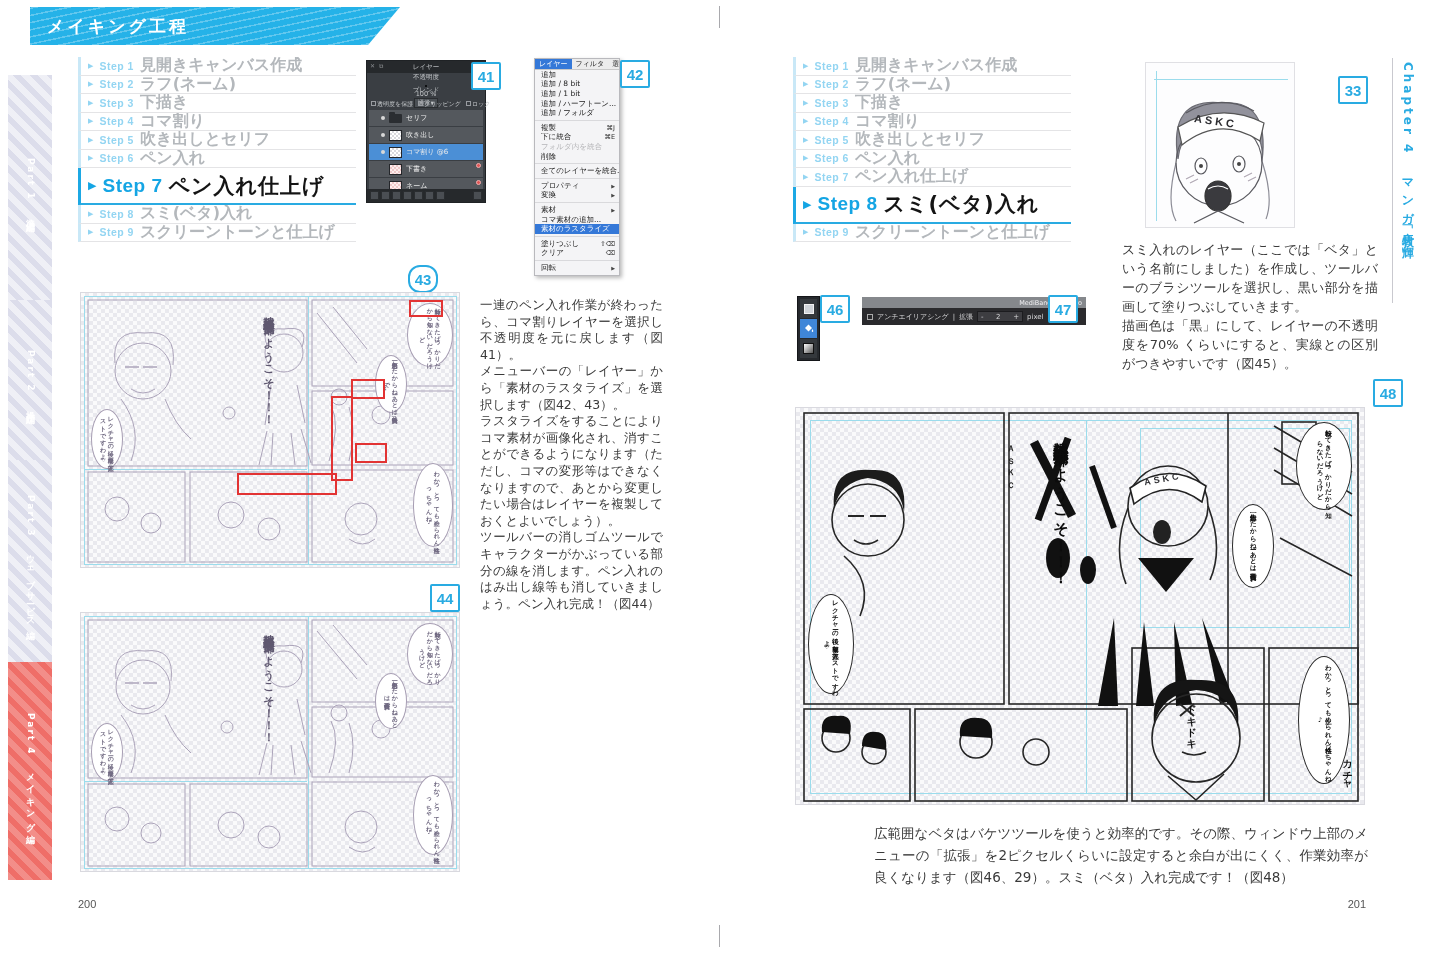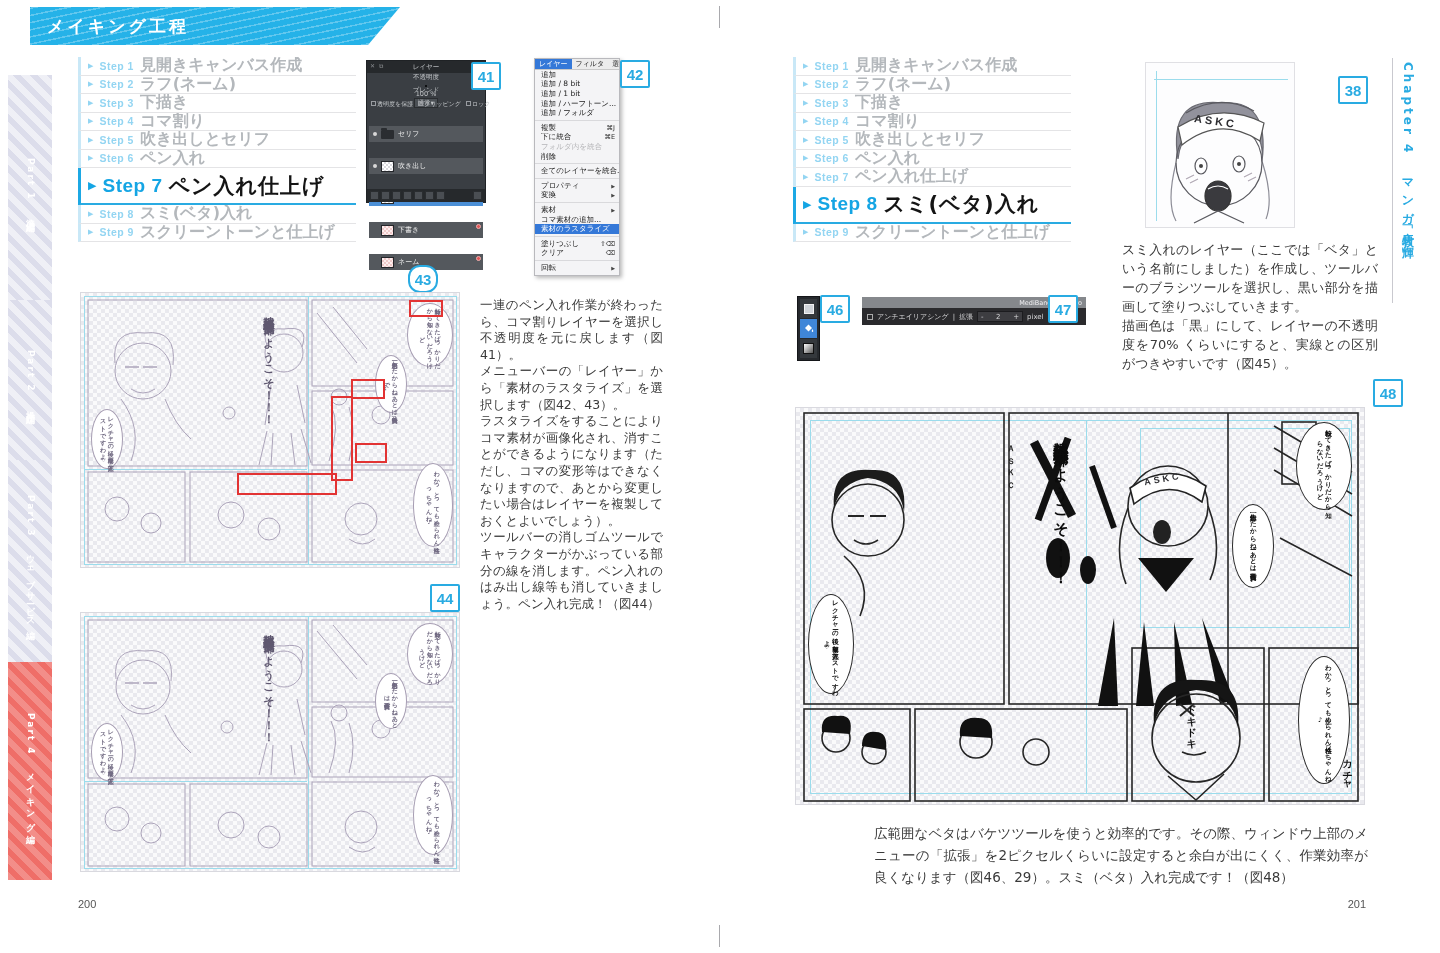--- a/index.html
+++ b/index.html
@@ -62,21 +62,21 @@
   .lp-title i { position:absolute; left:3px; top:1px; font-style:normal; color:#8a8d90; font-size:6px; letter-spacing:1px; }
   .lp-row { display:flex; align-items:center; padding:0 4px; height:13px; gap:3px;flex-direction:column; }
   .lp-slider { flex:1; height:7px; background:#15171a; border:1px solid #0e1012; position:relative; }
   .lp-fill { position:absolute; top:1px; bottom:1px; left:1px; right:1px; background:linear-gradient(#5aa6e0,#3b7fc4); }
   .lp-select { flex:1; height:10px; background:#4b5055; border:1px solid #2a2d30;
     display:flex; align-items:center; justify-content:space-between; padding:0 3px; }
   .lp-checks { display:flex; gap:5px; padding:0 4px; height:11px; align-items:center; font-size:6px; white-space:nowrap; }
   .cbx { width:5px; height:5px; border:1px solid #989ba0; display:inline-block; margin-right:1px; }
   .lp-layers { margin:0 2px; }
   .lp-layer { height:16px; background:#54585d; margin-bottom:1px; display:flex; align-items:center;
-    gap:4px; padding:0 4px; position:relative; font-size:7px; color:#ececec;margin-top:16px; }
+    gap:4px; padding:0 12px; position:relative; font-size:7px; color:#ececec; }
   .lp-layer.sel { background:#4b8fd6; }
   .eye { width:4px; height:4px; border-radius:50%; background:#d8d8d8; flex:0 0 auto; }
   .noeye { width:4px; flex:0 0 auto; }
   .thumb { width:13px; height:11px; border:1px solid #24262a; background-color:#fff; flex:0 0 auto;
     background-image:linear-gradient(45deg,#d9d9de 25%,transparent 25%,transparent 75%,#d9d9de 75%),
       linear-gradient(45deg,#d9d9de 25%,transparent 25%,transparent 75%,#d9d9de 75%);
     background-size:4px 4px; background-position:0 0,2px 2px; }
   .thumb.pink { background-color:#fdeeee;
     background-image:linear-gradient(45deg,#efc9c9 25%,transparent 25%,transparent 75%,#efc9c9 75%),
       linear-gradient(45deg,#efc9c9 25%,transparent 25%,transparent 75%,#efc9c9 75%); }
@@ -536,21 +536,21 @@
       <circle cx="55" cy="103" r="2" fill="#444" stroke="none"></circle>
         <circle cx="93" cy="101" r="2" fill="#444" stroke="none"></circle>
       <path d="M40,116 l8,-4 M44,120 l8,-4 M98,114 l8,-4 M102,118 l8,-4" stroke="#b0a8b4"></path>
       <ellipse cx="72" cy="133" rx="13" ry="15" fill="#3a3a3e" stroke="#333"></ellipse>
       <path d="M62,126 q10,-6 20,0" stroke="#fff"></path>
       <path d="M48,160 L72,148 L98,160"></path>
     </g>
   </svg>
   <span class="cap-askc" style="left:48px;top:52px;font-size:11px;transform:rotate(8deg);">ASKC</span>
 </div>
-<div class="abs badge" style="left:1338px;top:76px;">38</div>
+<div class="abs badge" style="left:1338px;top:76px;">33</div>
 
 <div class="abs body-r">
   <p>スミ入れのレイヤー（ここでは「ベタ」という名前にしました）を作成し、ツールバーのブラシツールを選択し、黒い部分を描画して塗りつぶしていきます。</p>
   <p>描画色は「黒」にして、レイヤーの不透明度を70% くらいにすると、実線との区別がつきやすいです（図45）。</p>
 </div>
 
 <div class="abs tb46">
   <div class="cell">
       <span class="sel-sq"></span>
     </div>

